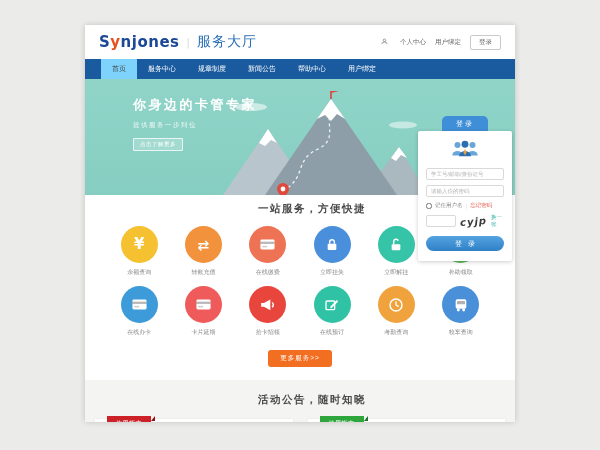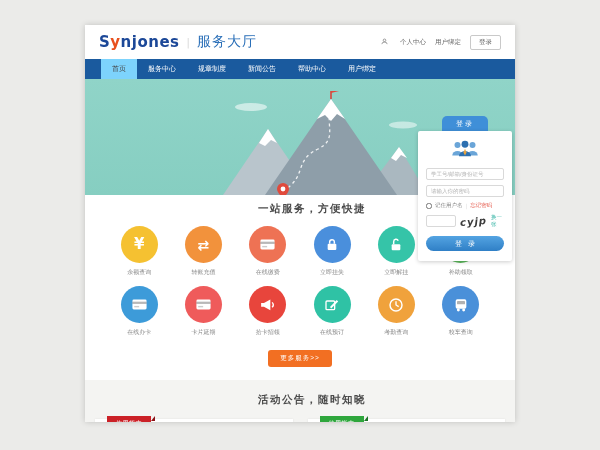--- a/index.html
+++ b/index.html
@@ -109,20 +109,25 @@
   <div class="nav">
     <span class="nav-item active">首页</span>
     <span class="nav-item">服务中心</span>
     <span class="nav-item">规章制度</span>
     <span class="nav-item">新闻公告</span>
     <span class="nav-item">帮助中心</span>
     <span class="nav-item">用户绑定</span>
   </div>
 
   <div class="banner">
+    <div class="hero-txt">
+      <div class="hero-title">你身边的卡管专家</div>
+      <div class="hero-sub">提供服务一步到位</div>
+      <span class="hero-cta">点击了解更多</span>
+    </div>
     <svg class="mtn" width="215" height="104" viewBox="0 0 215 104">
       <ellipse cx="38" cy="16" rx="16" ry="4" fill="#ffffff" opacity=".55"></ellipse>
       <ellipse cx="190" cy="34" rx="14" ry="3.5" fill="#ffffff" opacity=".5"></ellipse>
       <polygon points="10,104 55,38 100,104" fill="#b9c5cc"></polygon>
       <polygon points="46,52 55,38 64,52 58,49 52,55" fill="#ffffff"></polygon>
       <polygon points="150,104 186,56 215,104" fill="#aab8c0"></polygon>
       <polygon points="178,67 186,56 194,67 188,64 183,70" fill="#ffffff"></polygon>
       <polygon points="52,104 118,8 184,104" fill="#8e9ea9"></polygon>
       <polygon points="104,28 118,8 132,28 124,23 118,30 112,24" fill="#ffffff"></polygon>
       <path d="M70 100 C95 85 80 70 105 58 C125 48 112 35 118 16" fill="none" stroke="#ffffff" stroke-width="1.3" stroke-dasharray="3 3" opacity=".85"></path>

